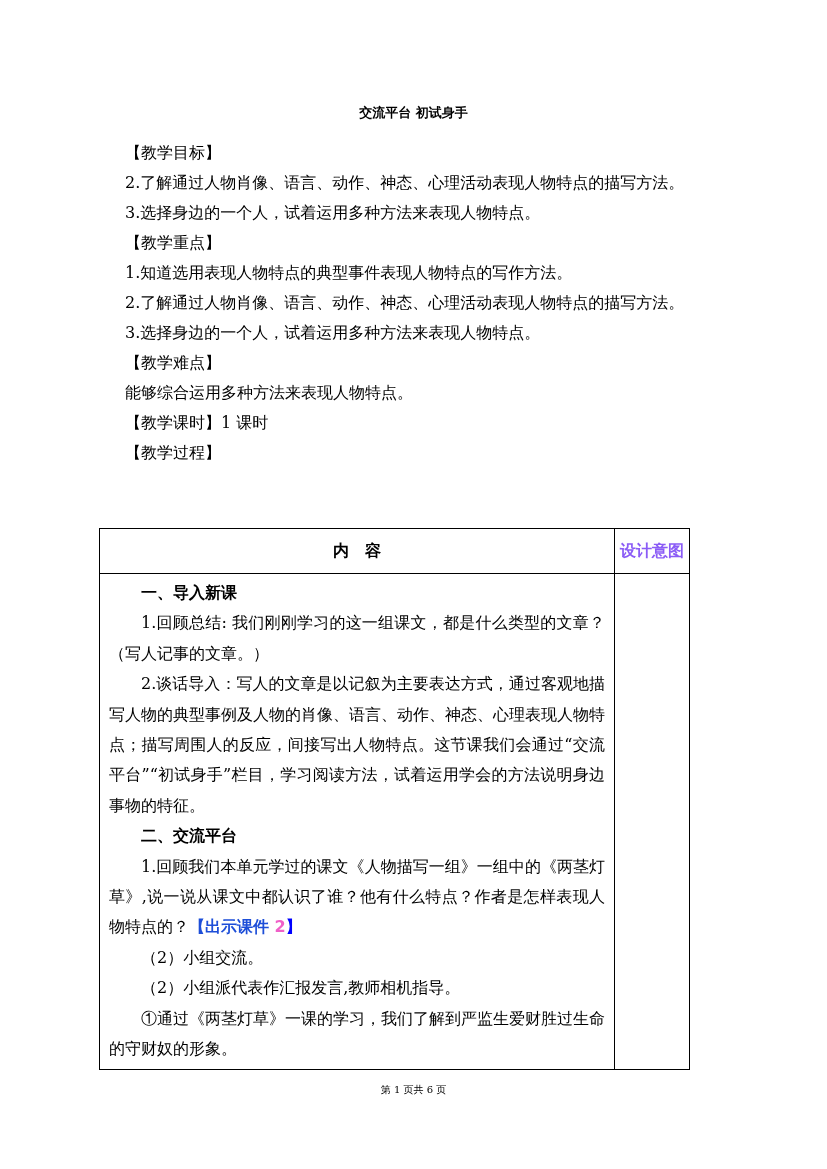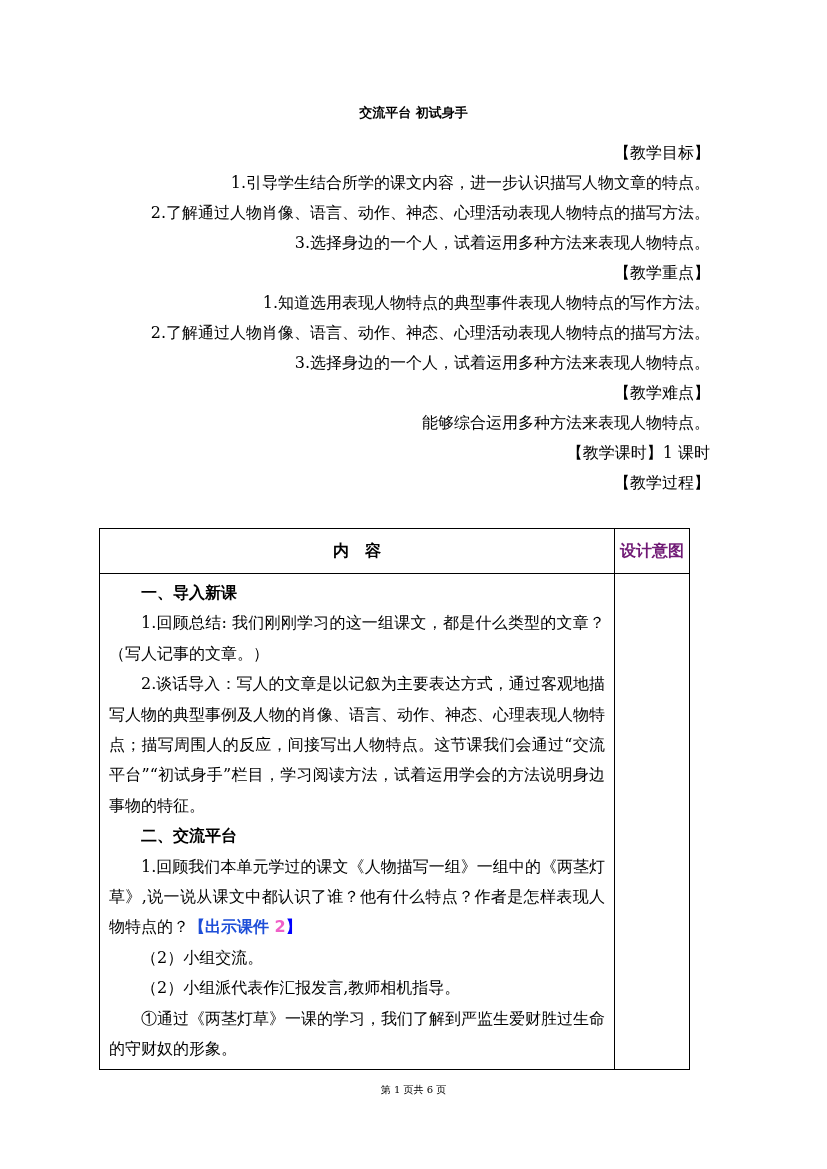--- a/index.html
+++ b/index.html
@@ -29,21 +29,20 @@
     position: absolute;
     top: 138px;
     left: 125px;
     width: 585px;
   }
   .preamble p {
     font-size: 16px;
     line-height: 30px;
     height: 30px;
     white-space: nowrap;
-    text-align: right;
   }
   .lesson-table {
     position: absolute;
     top: 528px;
     left: 99px;
     width: 590px;
     border-collapse: collapse;
     table-layout: fixed;
   }
   .lesson-table td {
@@ -101,38 +100,37 @@
 </style>
 </head>
 <body>
 
 <div class="page">
 
   <div class="doc-title">交流平台 初试身手</div>
 
   <div class="preamble">
     <p>【教学目标】</p>
-    <p>1.引导学生结合所学的课文内容，进一步认识描写人物文章的特点。</p>
     <p>2.了解通过人物肖像、语言、动作、神态、心理活动表现人物特点的描写方法。</p>
     <p>3.选择身边的一个人，试着运用多种方法来表现人物特点。</p>
     <p>【教学重点】</p>
     <p>1.知道选用表现人物特点的典型事件表现人物特点的写作方法。</p>
     <p>2.了解通过人物肖像、语言、动作、神态、心理活动表现人物特点的描写方法。</p>
     <p>3.选择身边的一个人，试着运用多种方法来表现人物特点。</p>
     <p>【教学难点】</p>
     <p>能够综合运用多种方法来表现人物特点。</p>
     <p>【教学课时】1 课时</p>
     <p>【教学过程】</p>
   </div>
 
   <table class="lesson-table">
     <tbody>
         <tr>
       <td class="col-content header-content">内　容</td>
-      <td class="col-design header-design" id="design-header-cell" style="color: #701a75;">设计意图</td>
+      <td class="col-design header-design" id="design-header-cell" style="color: #8b5cf6;">设计意图</td>
     </tr>
     <tr>
       <td class="col-content body-content">
         <p class="heading">一、导入新课</p>
         <p>1.回顾总结: 我们刚刚学习的这一组课文，都是什么类型的文章？（写人记事的文章。）</p>
         <p>2.谈话导入：写人的文章是以记叙为主要表达方式，通过客观地描写人物的典型事例及人物的肖像、语言、动作、神态、心理表现人物特点；描写周围人的反应，间接写出人物特点。这节课我们会通过“交流平台”“初试身手”栏目，学习阅读方法，试着运用学会的方法说明身边事物的特征。</p>
         <p class="heading">二、交流平台</p>
         <p><span>1.回顾我们本单元学过的课文《人物描写一组》一组中的《两茎灯草》,说一说从课文中都认识了谁？他有什么特点？作者是怎样表现人物特点的？</span><span class="cue-text" id="cue-open" style="color: #1d4ed8;">【出示课件 </span><span class="cue-text" id="cue-num" style="color: rgb(240, 96, 200);">2</span><span class="cue-text" id="cue-close" style="color: rgb(0, 0, 255);">】</span></p>
         <p>（2）小组交流。</p>
         <p>（2）小组派代表作汇报发言,教师相机指导。</p>

